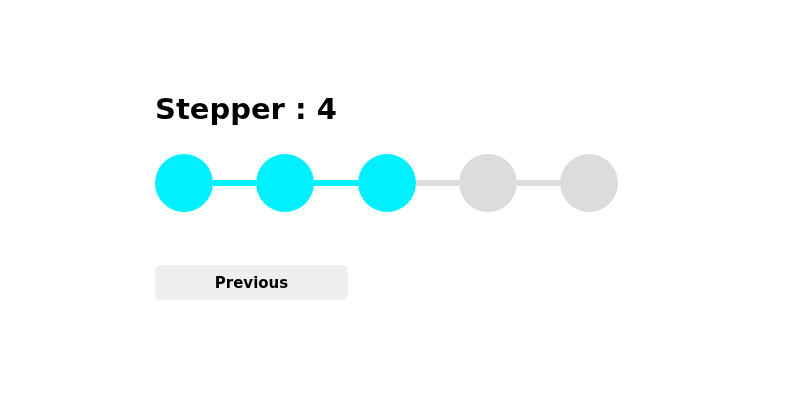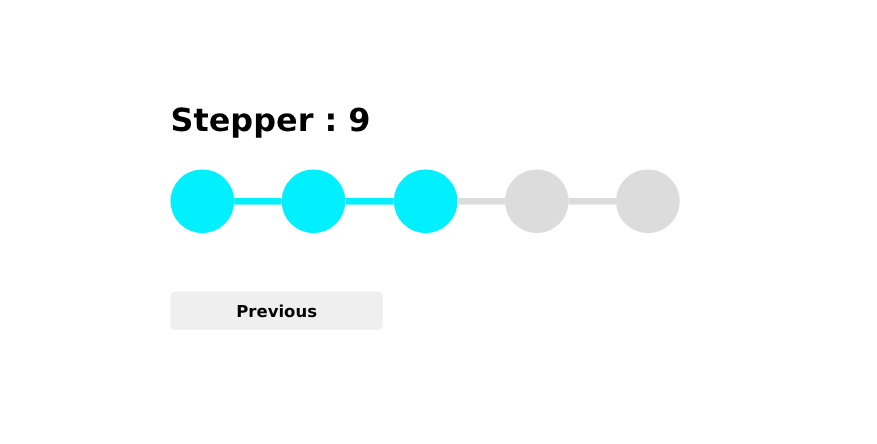--- a/index.html
+++ b/index.html
@@ -68,21 +68,21 @@
     font-weight: bold;
     color: #000000;
     font-family: "DejaVu Sans", "Liberation Sans", sans-serif;
     cursor: pointer;
   }
 </style>
 </head>
 <body>
 
 <div class="app">
-  <h1 class="title">Stepper : 9</h1>
+  <h1 class="title">Stepper : 4</h1>
 
   <div class="steps-row" id="steps-row">
       <div class="circle active"></div>
       <div class="connector active"></div>
       <div class="circle active"></div>
       <div class="connector active"></div>
       <div class="circle active"></div>
       <div class="connector"></div>
       <div class="circle"></div>
       <div class="connector"></div>

